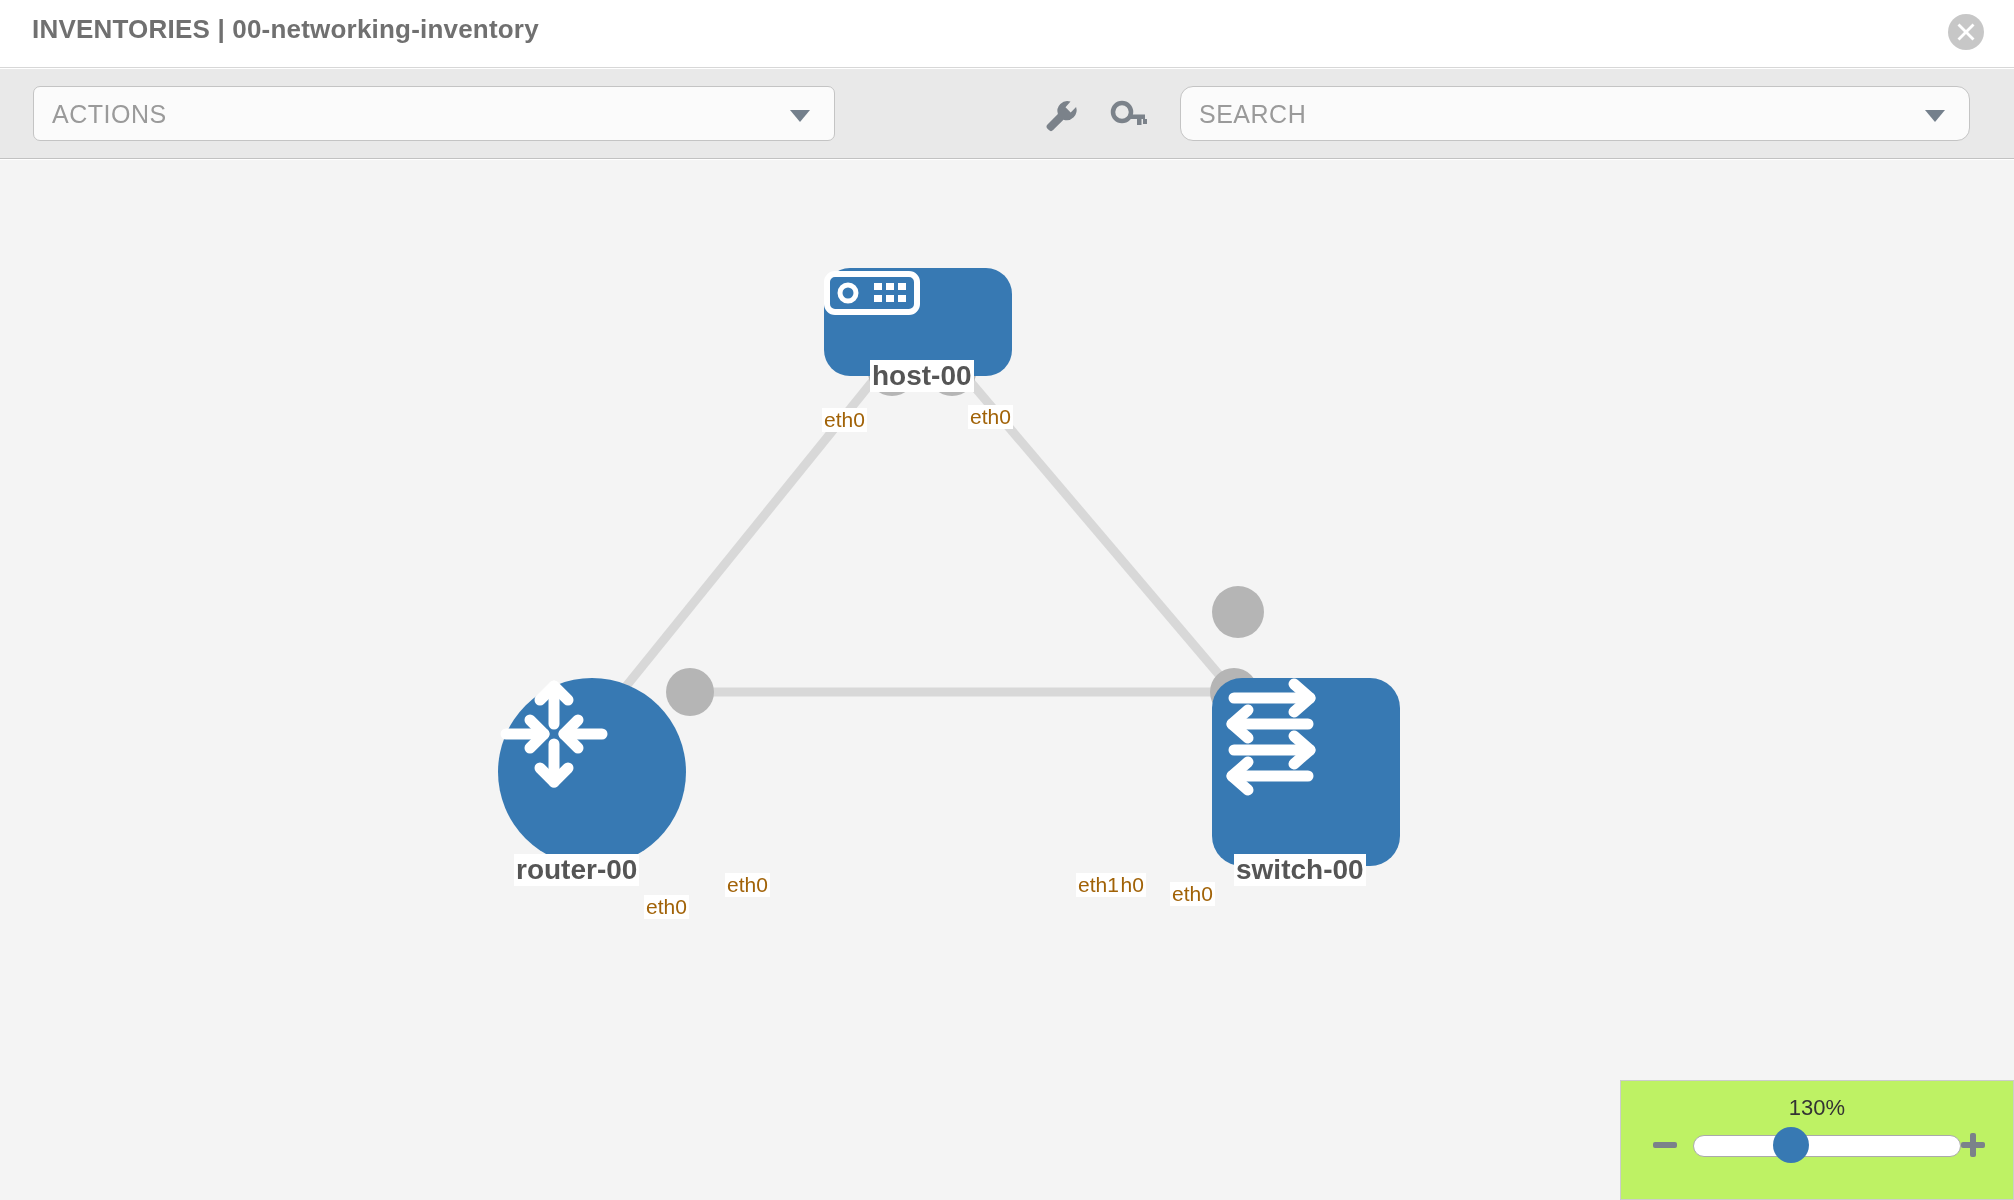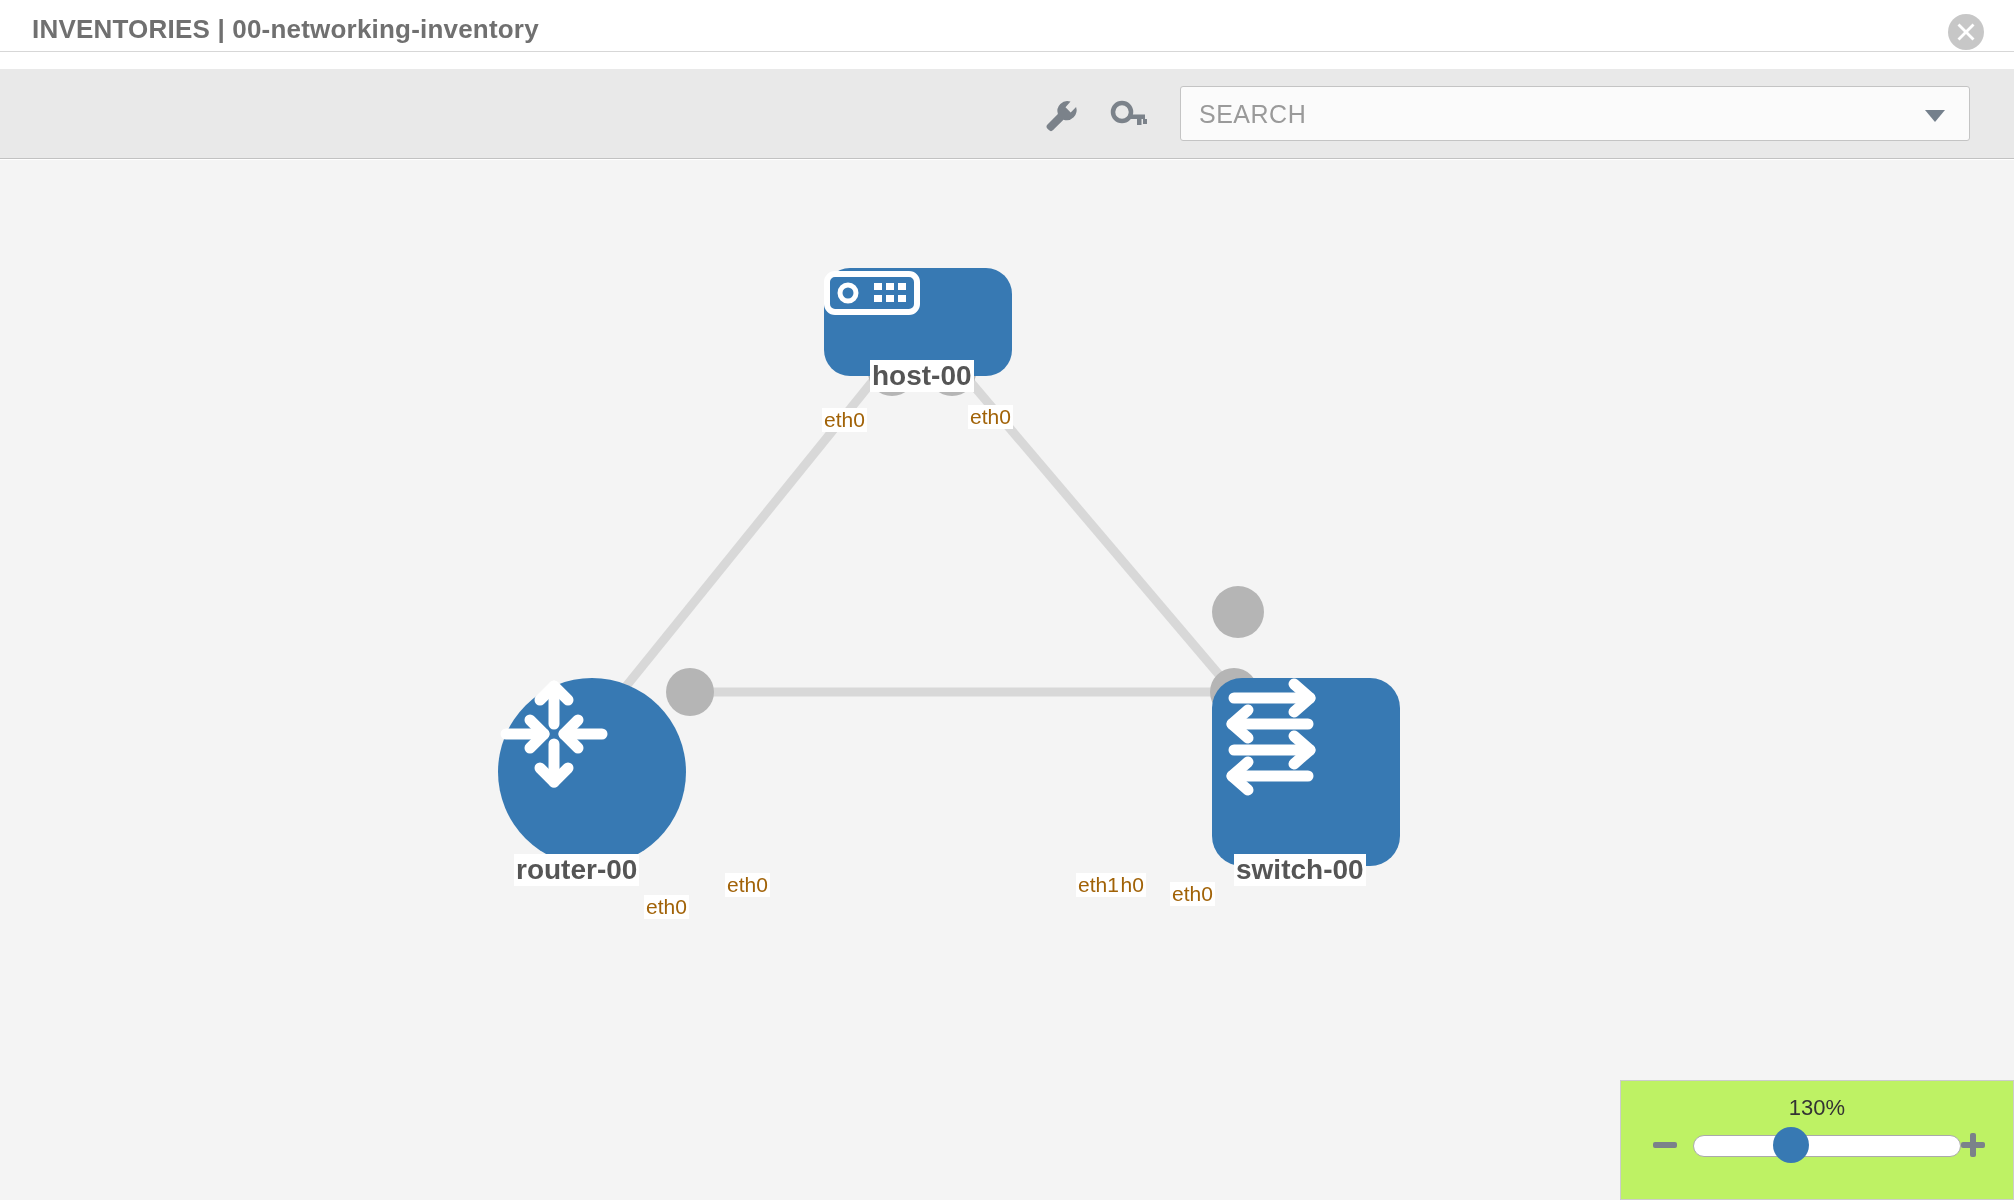--- a/index.html
+++ b/index.html
@@ -17,21 +17,21 @@
     width: 2014px;
     height: 1200px;
     background: #ffffff;
   }
 
   
   .header {
     position: absolute;
     left: 0; top: 0;
     width: 2014px;
-    height: 52px;
+    height: 68px;
     background: #ffffff;
     border-bottom: 1px solid #d7d7d7;
   }
   .header-title {
     position: absolute;
     left: 32px; top: 14px;
     font-size: 26px;
     font-weight: bold;
     color: #707070;
     letter-spacing: 0.2px;
@@ -90,21 +90,21 @@
   }
   .tool-icon.wrench { left: 1040px; }
   .tool-icon.key    { left: 1108px; }
 
   .search-box {
     position: absolute;
     left: 1180px; top: 17px;
     width: 790px; height: 55px;
     background: #fbfbfb;
     border: 1px solid #c4c4c4;
-    border-radius: 3px;
+    border-radius: 13px;
     cursor: text;
   }
   .search-label {
     position: absolute;
     left: 18px; top: 13px;
     font-size: 25px;
     color: #9a9a9a;
     letter-spacing: 0.5px;
   }
 
@@ -214,20 +214,24 @@
 
     <div class="close-btn">
       <svg width="36" height="36" viewBox="0 0 36 36">
         <path d="M11.5 9.5 L18 16 L24.5 9.5 L26.5 11.5 L20 18 L26.5 24.5 L24.5 26.5 L18 20 L11.5 26.5 L9.5 24.5 L16 18 L9.5 11.5 Z" fill="#ffffff"></path>
       </svg>
     </div>
   </div>
 
   <div class="toolbar">
 
+    <div class="actions-select">
+      <span class="actions-label">ACTIONS</span>
+      <span class="caret"></span>
+    </div>
 
     <div class="tool-icon wrench">
       <svg width="42" height="42" viewBox="0 0 42 42">
         <path d="M30.5 6.5 a10 10 0 0 0 -12.6 12.6 L7.5 29.5 a3 3 0 0 0 0 4.2 l1.4 1.4 a3 3 0 0 0 4.2 0 L23.5 24.7 a10 10 0 0 0 12.6 -12.6 l-5.4 5.4 -5.2 -5.2 Z" fill="#7b828a"></path>
       </svg>
     </div>
 
     <div class="tool-icon key">
       <svg width="42" height="42" viewBox="0 0 42 42">
         <circle cx="14" cy="17" r="9" fill="none" stroke="#7b828a" stroke-width="4.5"></circle>

